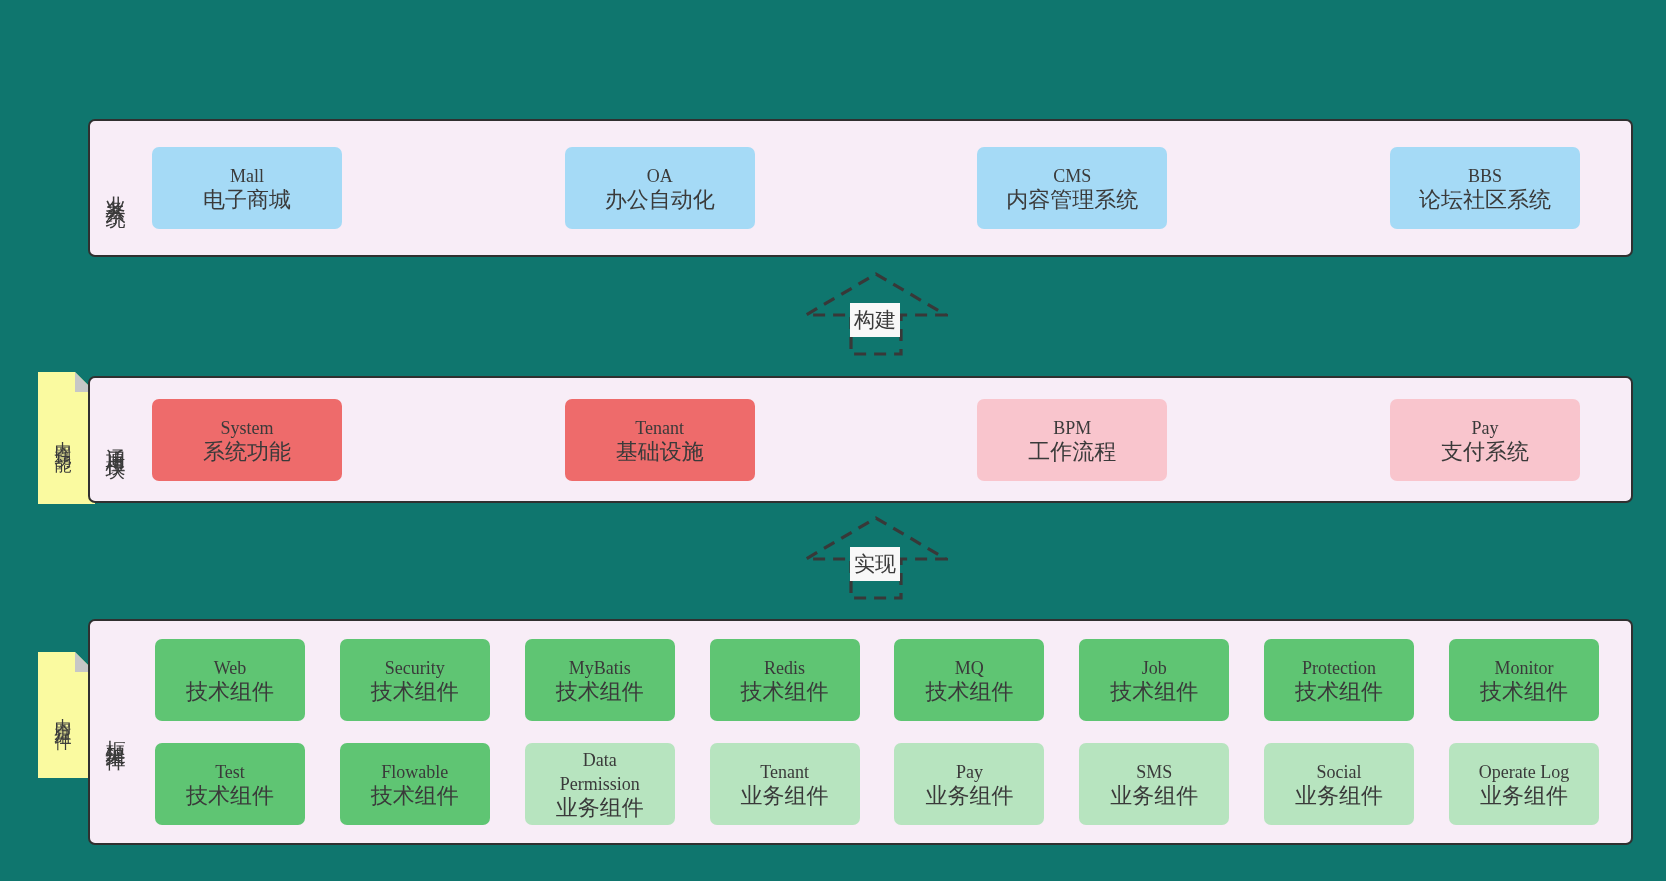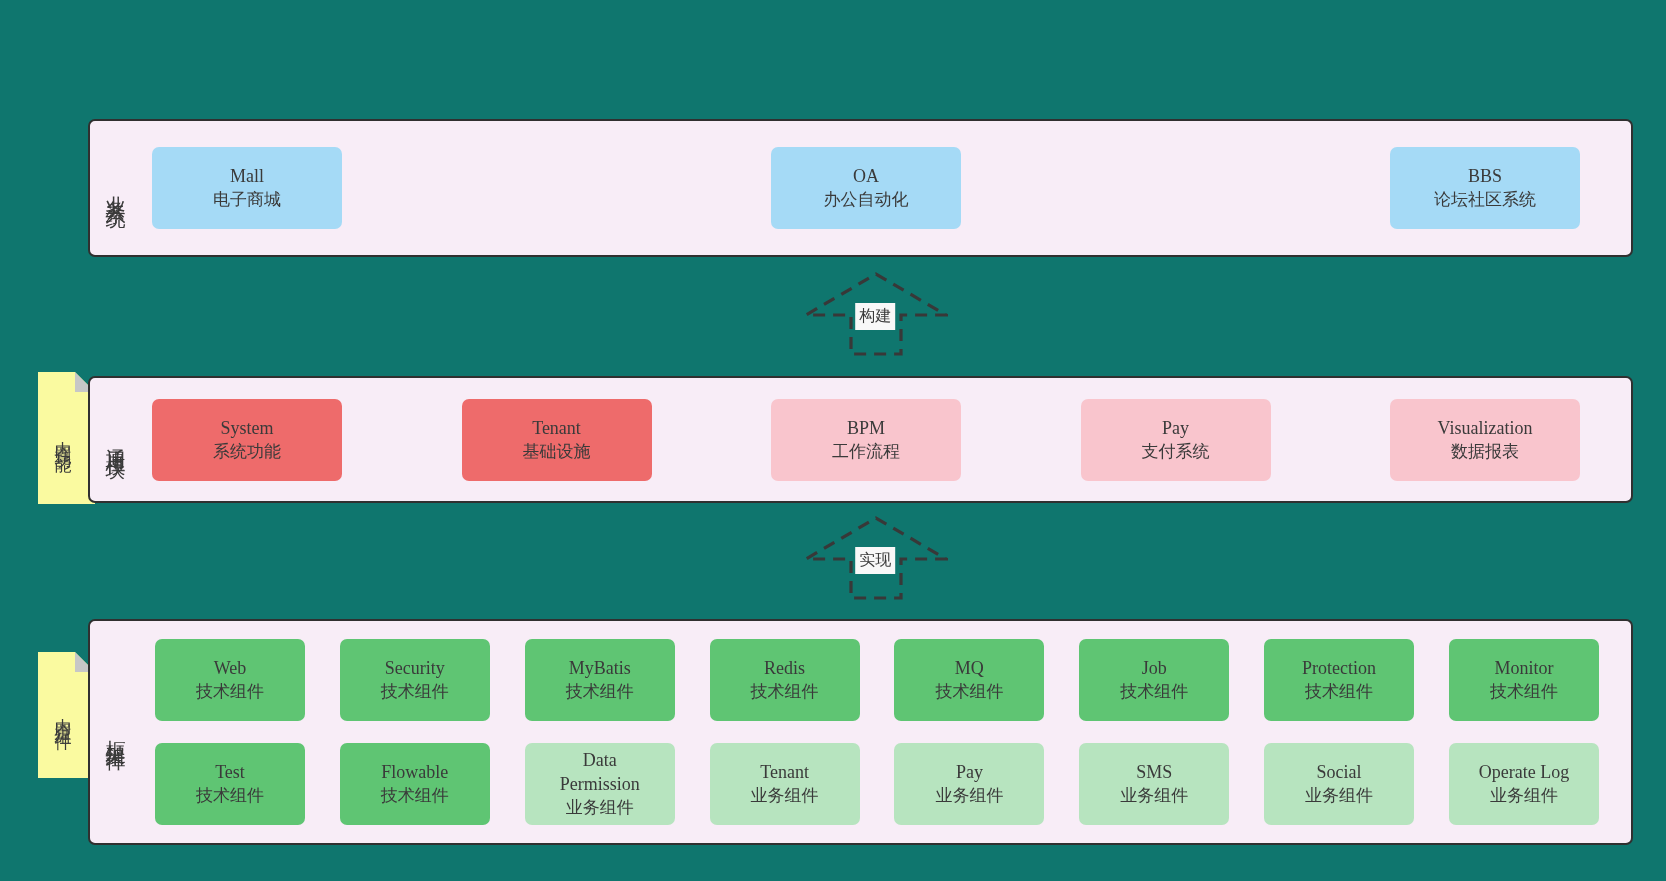--- a/index.html
+++ b/index.html
@@ -37,21 +37,21 @@
   .content-8{left:65px;width:1444px;}
   .row{display:flex;justify-content:space-between;}
   .box{
     height:82px;border-radius:7px;
     display:flex;flex-direction:column;align-items:center;justify-content:center;
     text-align:center;box-sizing:border-box;padding:2px 14px;
   }
   .row-6 .box{width:190px;}
   .row-8 .box{width:150px;padding:2px 22px;}
   .box-title{font-size:18px;line-height:24px;}
-  .box-subtitle{font-size:17px;line-height:24px;}
+  .box-subtitle{font-size:22px;line-height:24px;}
   .box.blue{background:#a5daf6;}
   .box.red{background:#ee6b6b;}
   .box.pink{background:#f9c5cd;align-items:center;}
   .box.green{background:#5fc573;}
   .box.lightgreen{background:#b7e4bf;}
   .tab{
     position:absolute;left:38px;width:57px;
     background:#fafaa0;
     z-index:0;
     clip-path:polygon(0 0, calc(100% - 20px) 0, 100% 20px, 100% 100%, 0 100%);
@@ -74,40 +74,44 @@
     position:absolute;left:804px;width:144px;height:84px;z-index:1;
   }
   .arrow-1{top:272px;}
   .arrow-2{top:516px;}
   .arrow svg{display:block;width:100%;height:100%;}
   .arrow-label{
     position:absolute;left:50%;top:31px;
     transform:translateX(-52%);
     background:#f8f8f8;
     padding:3px 4px;
-    font-size:16px;color:#3a3a3a;
+    font-size:21px;color:#3a3a3a;
     white-space:nowrap;
   }
 </style>
 </head>
 <body>
 
 <div class="canvas">
   <div id="sections-root">
       <div class="section section-1">
         <div class="v-label">业务系统</div>
         <div class="content content-6">
           <div class="row row-6">
             <div class="box blue">
               <div class="box-title">Mall</div>
               <div class="box-subtitle">电子商城</div>
             </div>
             <div class="box blue">
               <div class="box-title">OA</div>
               <div class="box-subtitle">办公自动化</div>
+            </div>
+            <div class="box blue">
+              <div class="box-title">CMS</div>
+              <div class="box-subtitle">内容管理系统</div>
             </div>
             <div class="box blue">
               <div class="box-title">BBS</div>
               <div class="box-subtitle">论坛社区系统</div>
             </div>
           </div>
         </div>
       </div>
       <div class="section section-2">
         <div class="v-label">通用模块</div>
@@ -121,24 +125,20 @@
               <div class="box-title">Tenant</div>
               <div class="box-subtitle">基础设施</div>
             </div>
             <div class="box pink">
               <div class="box-title">BPM</div>
               <div class="box-subtitle">工作流程</div>
             </div>
             <div class="box pink">
               <div class="box-title">Pay</div>
               <div class="box-subtitle">支付系统</div>
-            </div>
-            <div class="box pink">
-              <div class="box-title">Visualization</div>
-              <div class="box-subtitle">数据报表</div>
             </div>
           </div>
         </div>
       </div>
       <div class="section section-3">
         <div class="v-label">框架组件</div>
         <div class="content content-8">
           <div class="row row-8">
             <div class="box green">
               <div class="box-title">Web</div>

